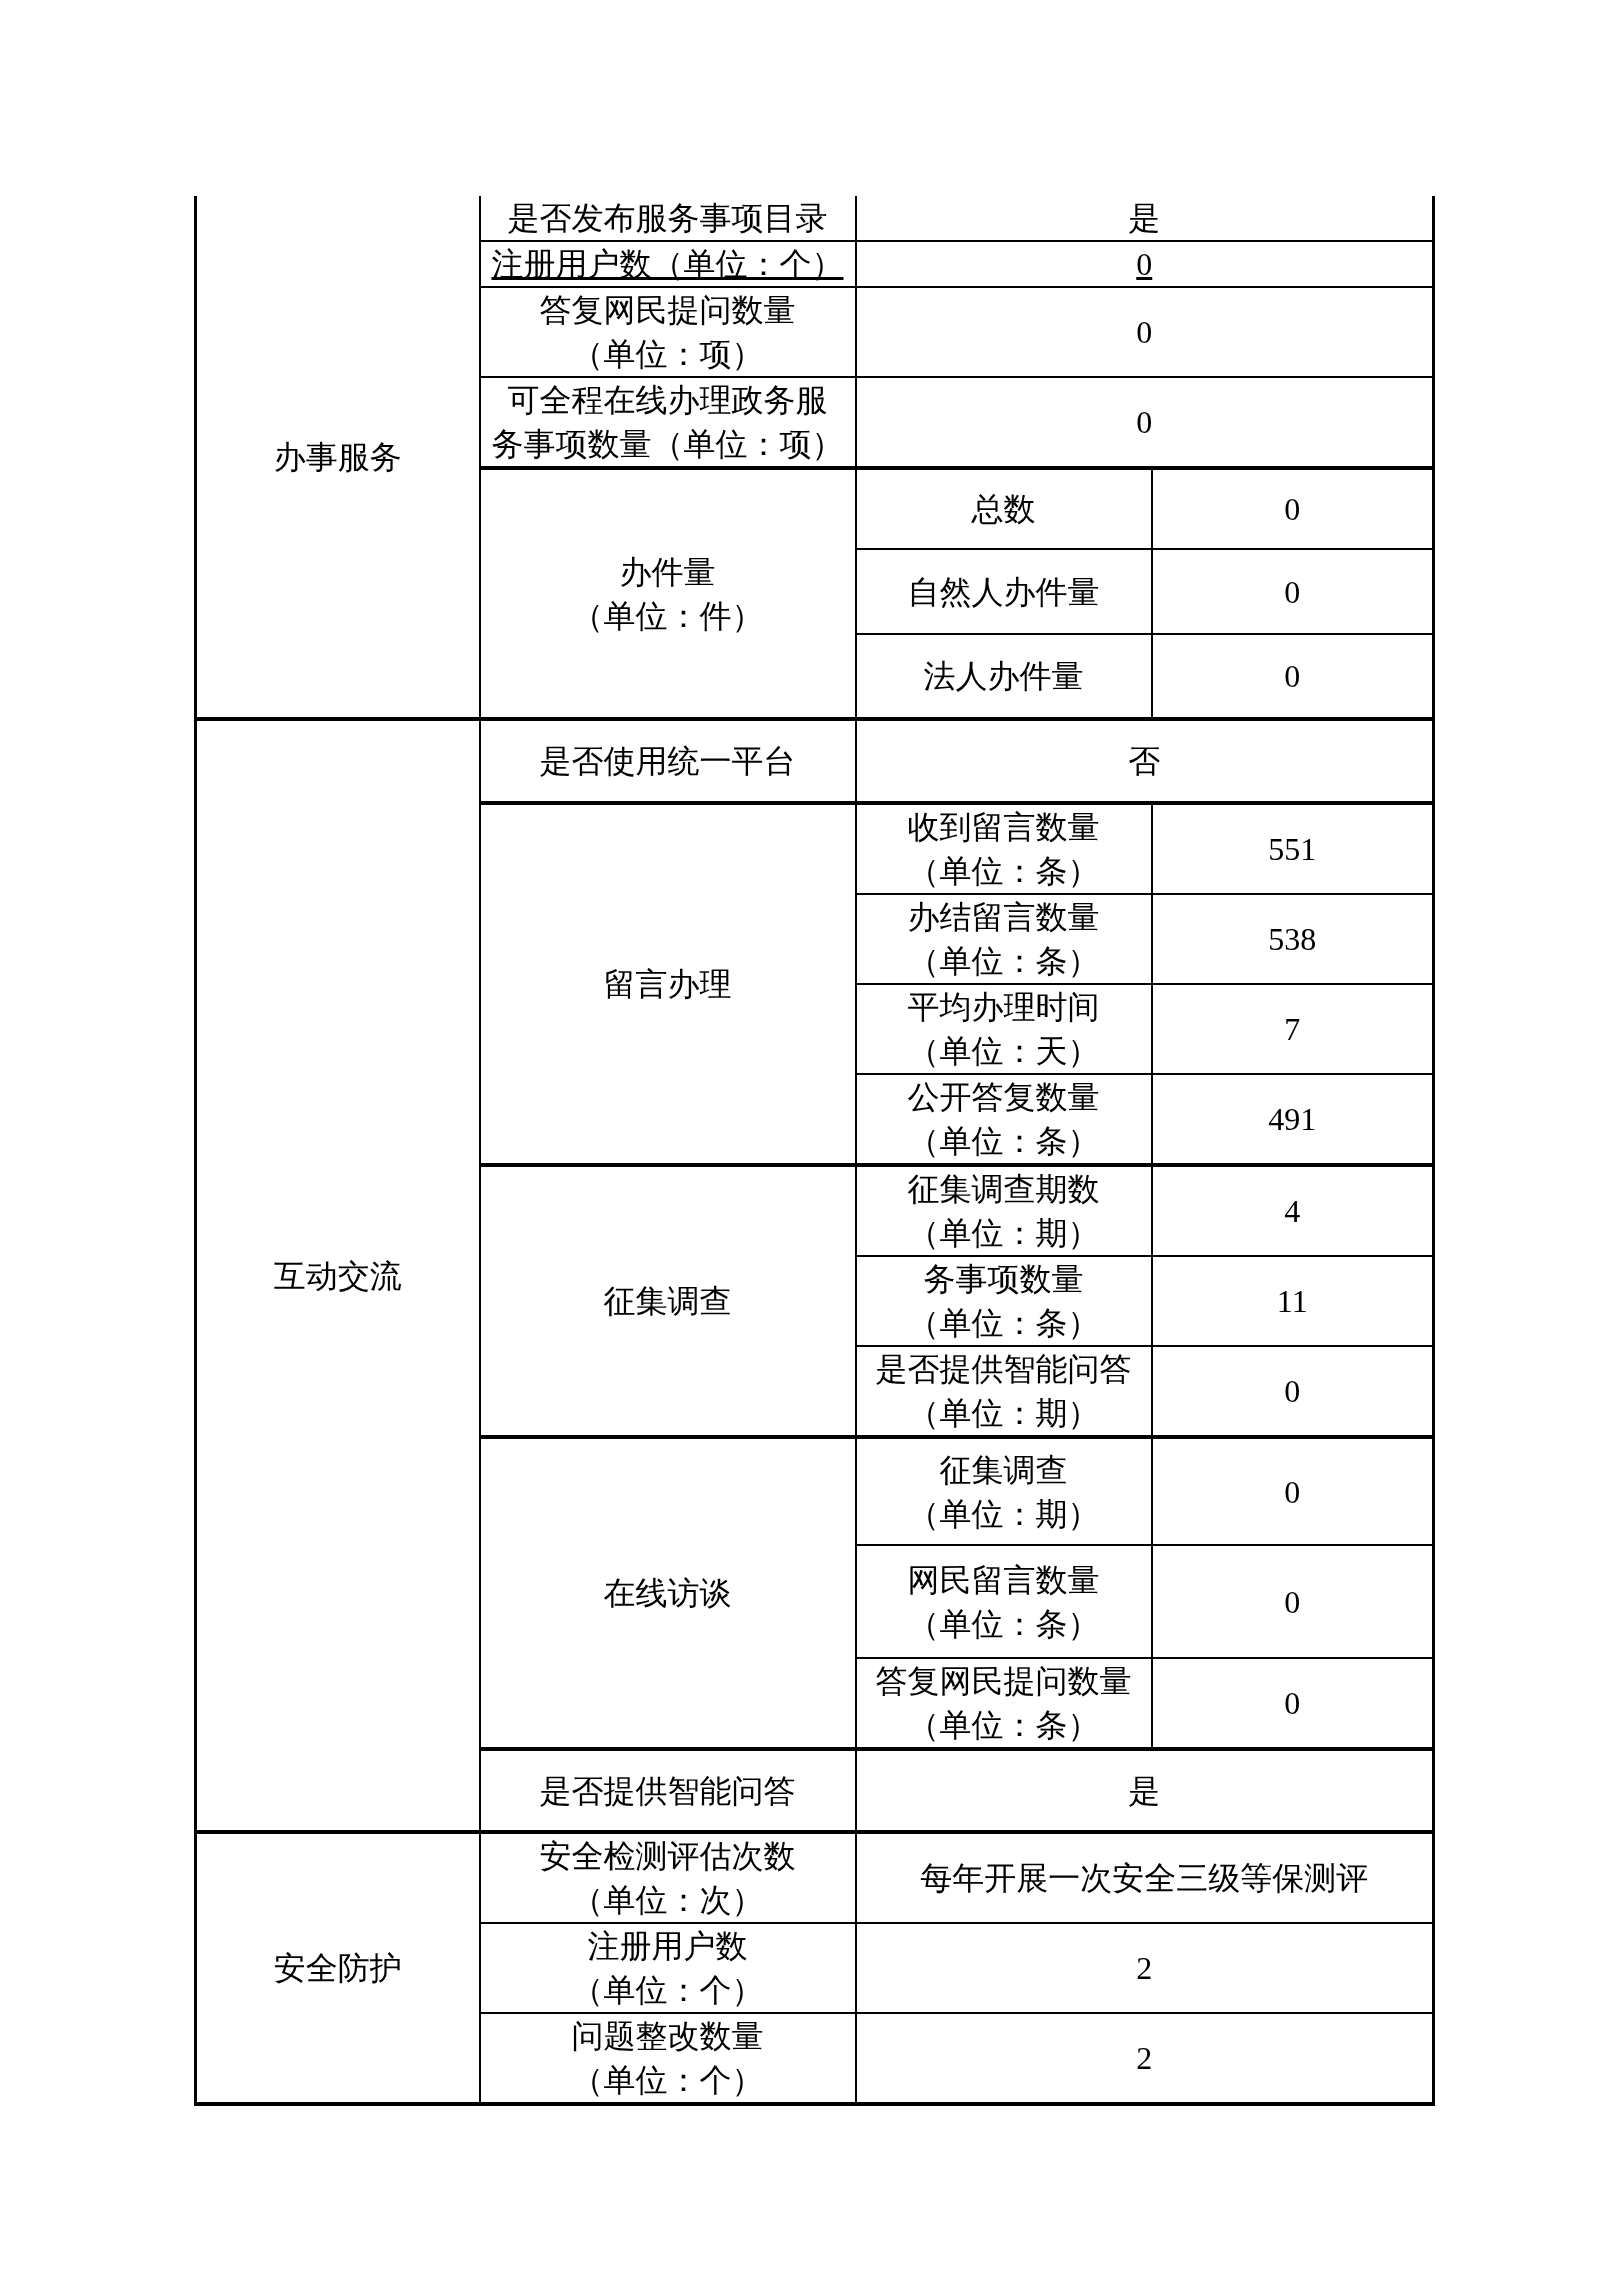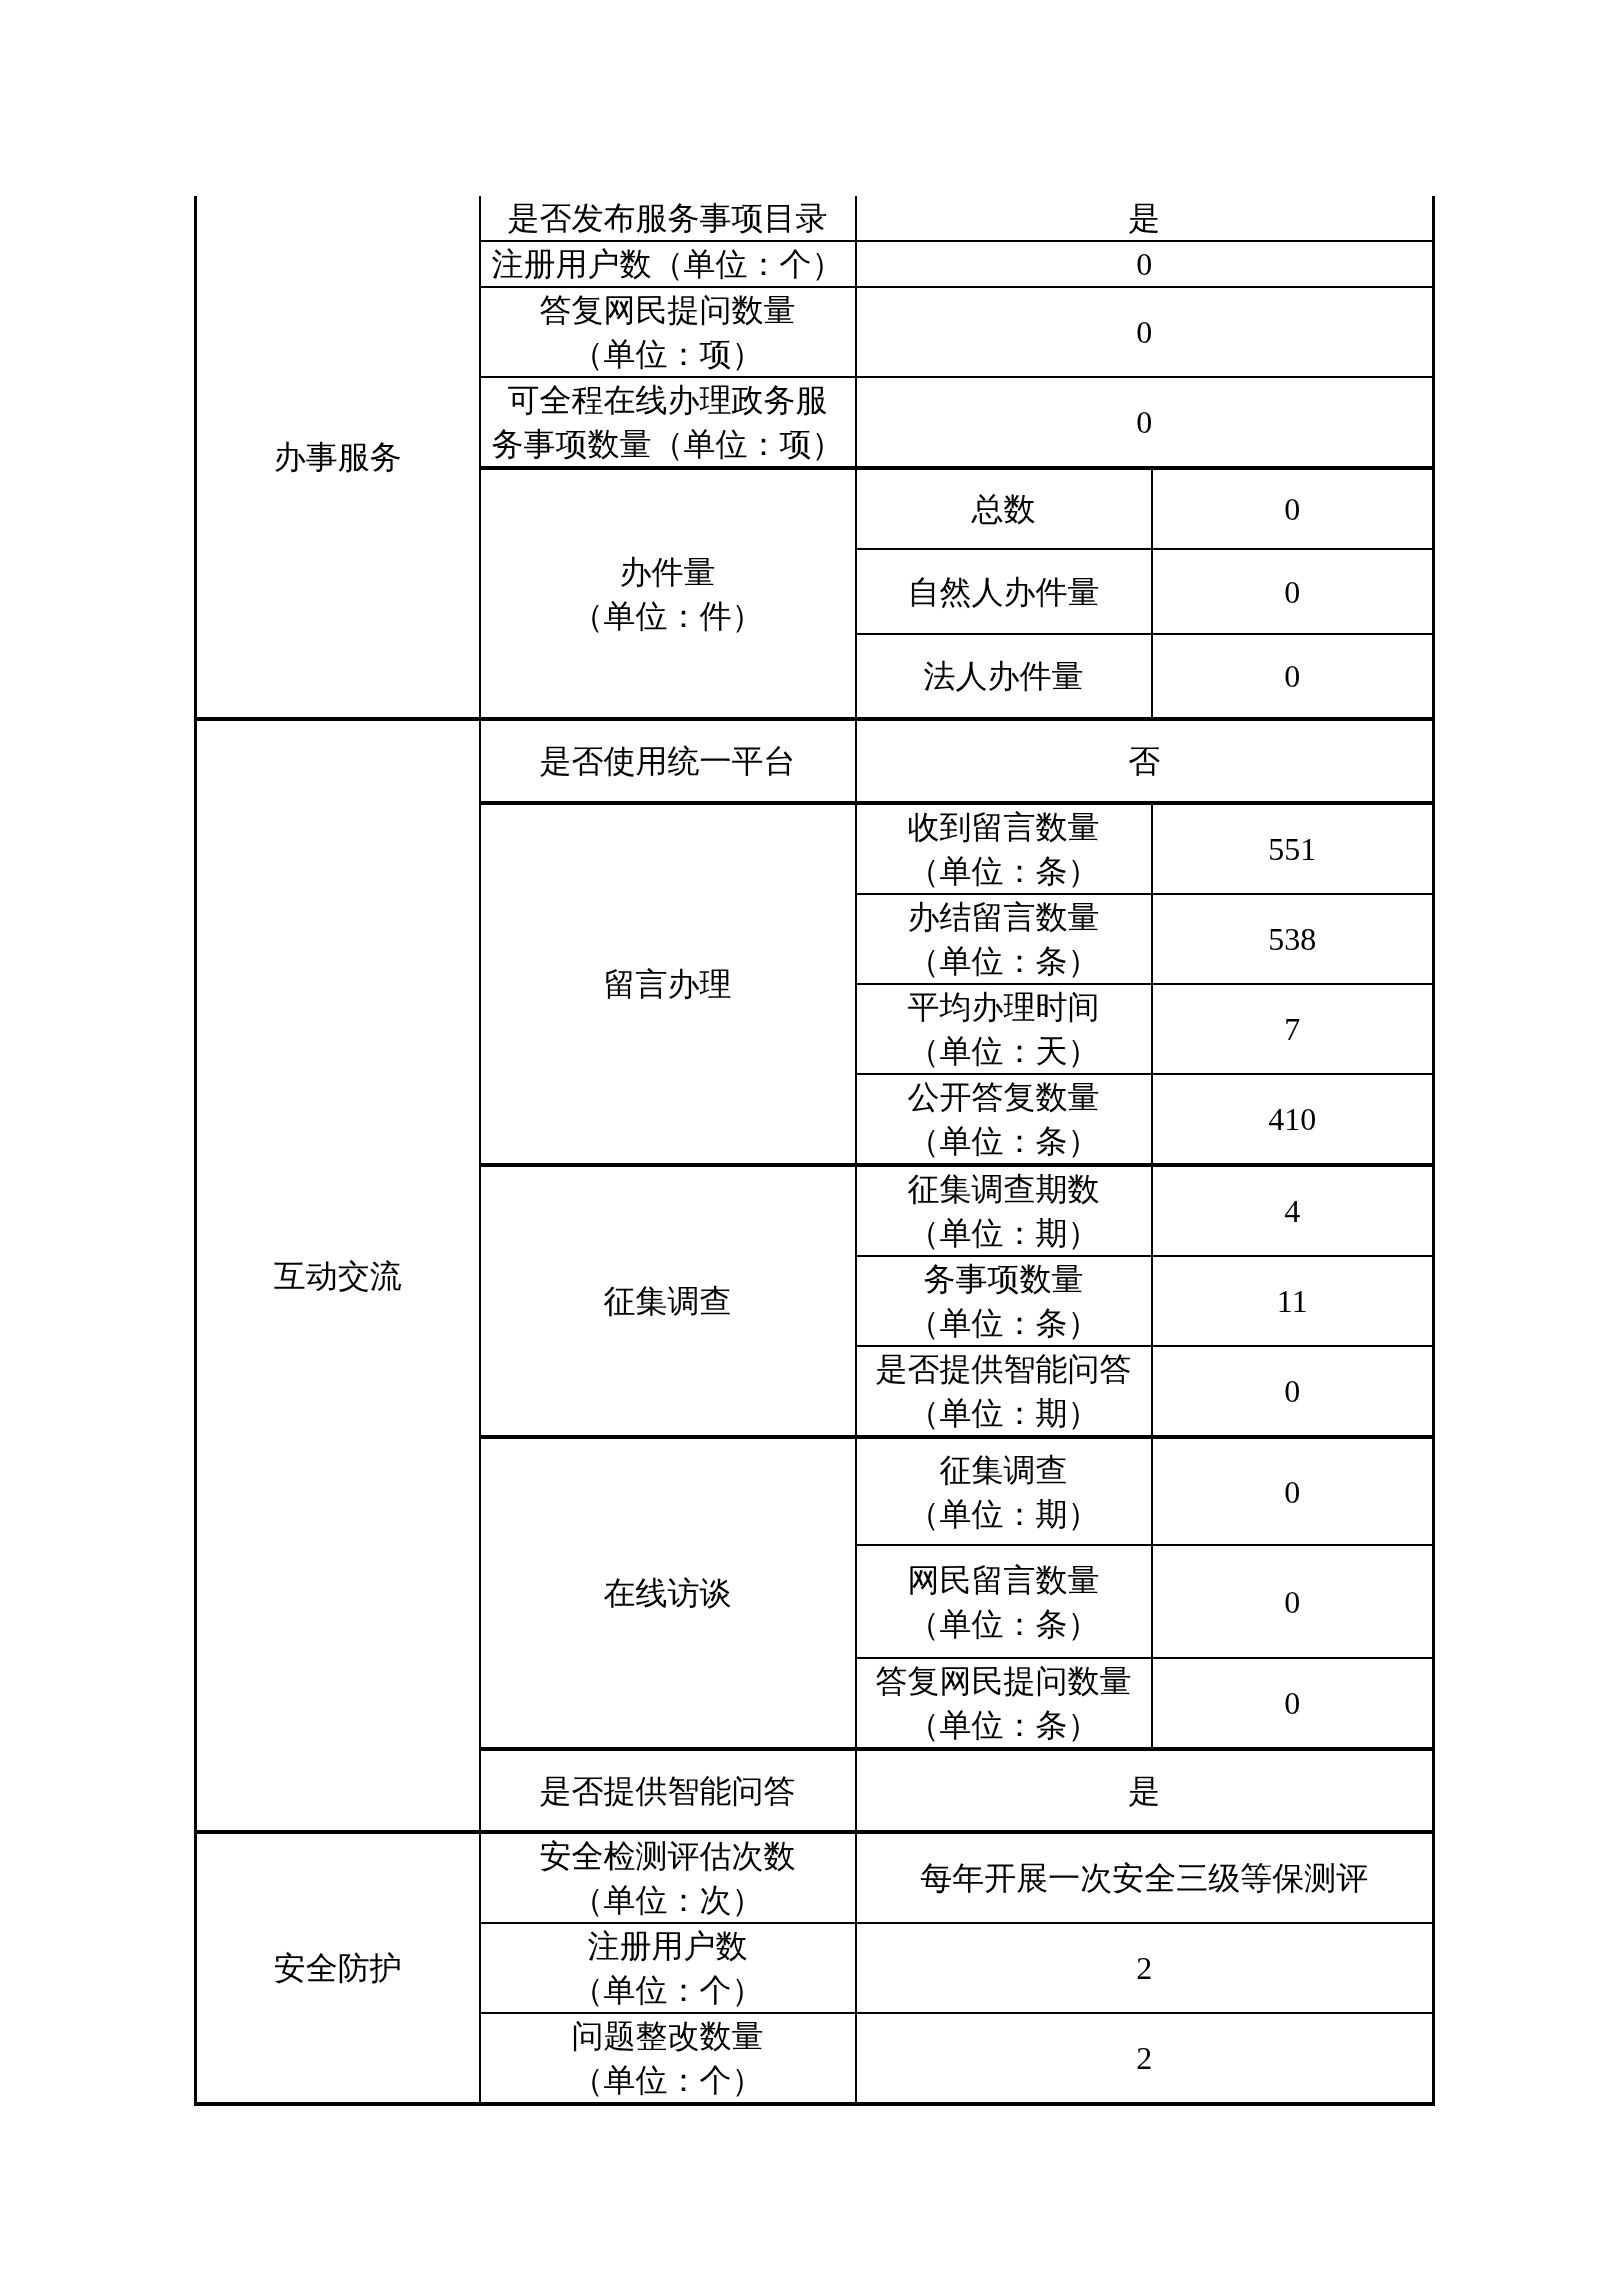--- a/index.html
+++ b/index.html
@@ -33,21 +33,21 @@
     font-size: 32px;
     line-height: 44px;
     white-space: pre-line;
     overflow: hidden;
   }
   tr.first > td { border-top: none; }
   tr.bt > td { border-top-width: 4.9px; }
   td.shift-down { padding-top: 132px; }
 
   tr.r1  { height: 41px; }
-  tr.r2  { height: 45px; }
+  tr.r2  { height: 45px; text-decoration: underline; }
   tr.r3  { height: 90px; }
   tr.r4  { height: 88px; }
   tr.r5  { height: 81px; }
   tr.r6  { height: 85px; }
   tr.r7  { height: 85px; }
   tr.r8  { height: 84px; }
   tr.r9, tr.r10, tr.r11, tr.r12, tr.r13, tr.r14, tr.r15 { height: 88px; }
   tr.r16 { height: 108px; }
   tr.r17 { height: 113px; }
   tr.r18 { height: 88px; }
@@ -118,21 +118,21 @@
       <td>538</td>
     </tr>
     <tr class="r11">
       <td>平均办理时间
 （单位：天）</td>
       <td>7</td>
     </tr>
     <tr class="r12">
       <td>公开答复数量
 （单位：条）</td>
-      <td>410</td>
+      <td>491</td>
     </tr>
     <tr class="r13 bt">
       <td rowspan="3">征集调查</td>
       <td>征集调查期数
 （单位：期）</td>
       <td>4</td>
     </tr>
     <tr class="r14">
       <td>务事项数量
 （单位：条）</td>

